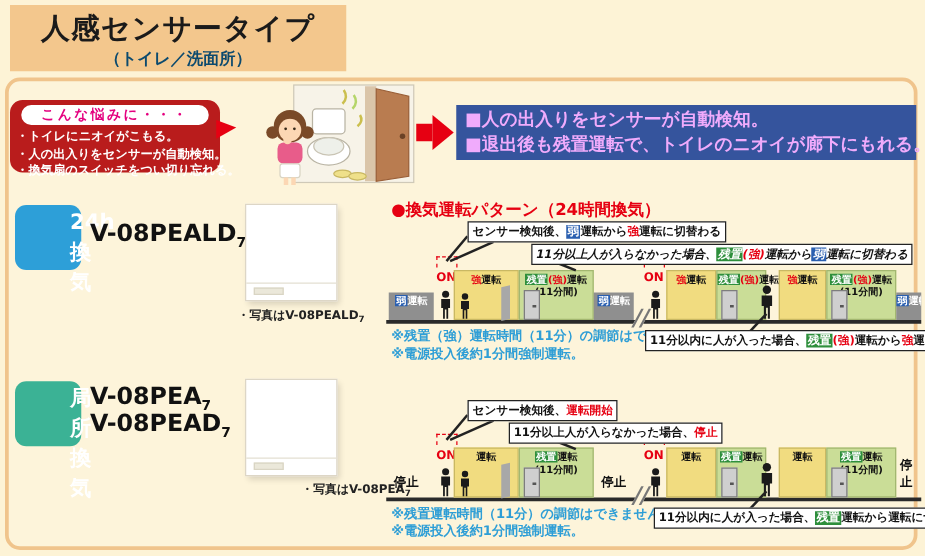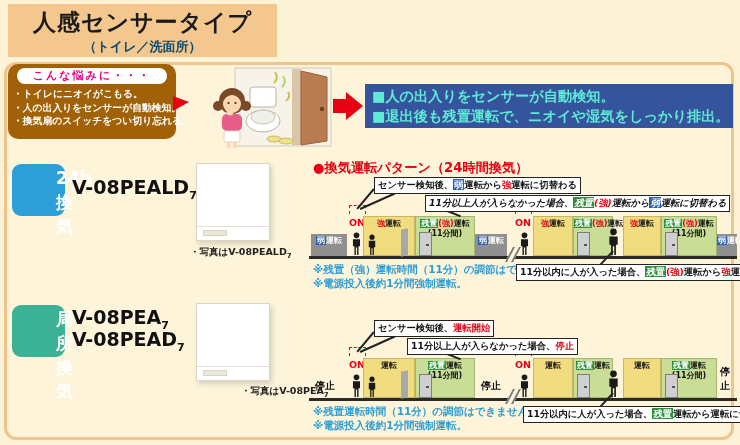--- a/index.html
+++ b/index.html
@@ -8,34 +8,34 @@
   .abs { position:absolute; }
 
   .panel { position:absolute; left:4px; top:62px; width:730px; height:378px;
            border:3px solid #f0c48c; border-radius:12px; background:#fdf4da; }
 
   .title-box { left:8px; top:4px; width:269px; height:53px; background:#f3c78d; text-align:center; padding-top:3px; }
   .title { font-size:23px; font-weight:bold; color:#1a1a1a; letter-spacing:1px; }
   .subtitle { font-size:13px; font-weight:bold; color:#0c4a6e; }
 
   
-  .bubble { left:8px; top:64px; width:168px; height:75px; background:#a16207; border-radius:10px; }
+  .bubble { left:8px; top:80px; width:168px; height:58px; background:#b91c1c; border-radius:10px; }
   .bubble-tail { left:173px; top:96px; width:0; height:0; border-top:6px solid transparent;
                  border-bottom:9px solid transparent; border-left:16px solid #e60012; }
   .bubble-head { position:absolute; left:9px; top:4px; width:150px; height:16px; background:#fff;
                  border-radius:9px; color:#e4007f; font-weight:bold; font-size:11px; text-align:center;
                  letter-spacing:2px; line-height:16px; }
   .bubble-items { position:absolute; left:5px; top:23px; color:#fff; font-weight:bold; font-size:9.8px; line-height:13.5px; white-space:nowrap; }
 
   
   .arrow-shaft { left:333px; top:99px; width:13px; height:14px; background:#e60012; }
   .arrow-head { left:346px; top:92px; width:0; height:0; border-top:14px solid transparent;
                 border-bottom:14px solid transparent; border-left:17px solid #e60012; }
 
-  .benefit { left:365px; top:84px; width:368px; height:44px; background:#35549d; color:#5eead4;
+  .benefit { left:365px; top:84px; width:368px; height:44px; background:#35549d; color:#f0abfc;
              font-weight:bold; font-size:14.2px; line-height:20px; padding:2px 7px; white-space:nowrap; }
 
   .badge { width:53px; height:52px; border-radius:9px; color:#fff; font-weight:bold; text-align:center;
            font-size:17px; line-height:24px; padding-top:2px;padding-left:44px; }
   .badge-24h { left:12px; top:164px; background:#2d9fd8; }
   .badge-local { left:12px; top:305px; background:#3bb295; }
 
   .model { font-weight:bold; font-size:19px; color:#111; }
   .model sub { font-size:11px; }
 
@@ -131,21 +131,21 @@
     <rect x="16" y="45" width="16" height="11" rx="2" fill="#ffffff" stroke="#d8d4c4"></rect>
     <rect x="19" y="56" width="3.6" height="6" fill="#fcd7b4"></rect>
     <rect x="25" y="56" width="3.6" height="6" fill="#fcd7b4"></rect>
   </svg>
 
   <div class="abs arrow-shaft"></div>
   <div class="abs arrow-head"></div>
 
   <div class="abs benefit">
     <div>■人の出入りをセンサーが自動検知。</div>
-    <div>■退出後も残置運転で、ニオイや湿気をしっかり排出。</div>
+    <div>■退出後も残置運転で、トイレのニオイが廊下にもれる。</div>
   </div>
 
   <div class="abs badge badge-24h">
     <div>24h</div>
     <div>換気</div>
   </div>
   <div class="abs model" style="left:72px;top:176px;">
     <span>V-08PEALD</span><sub>7</sub>
   </div>
   <div class="photo" style="left:196px;top:163px;">

